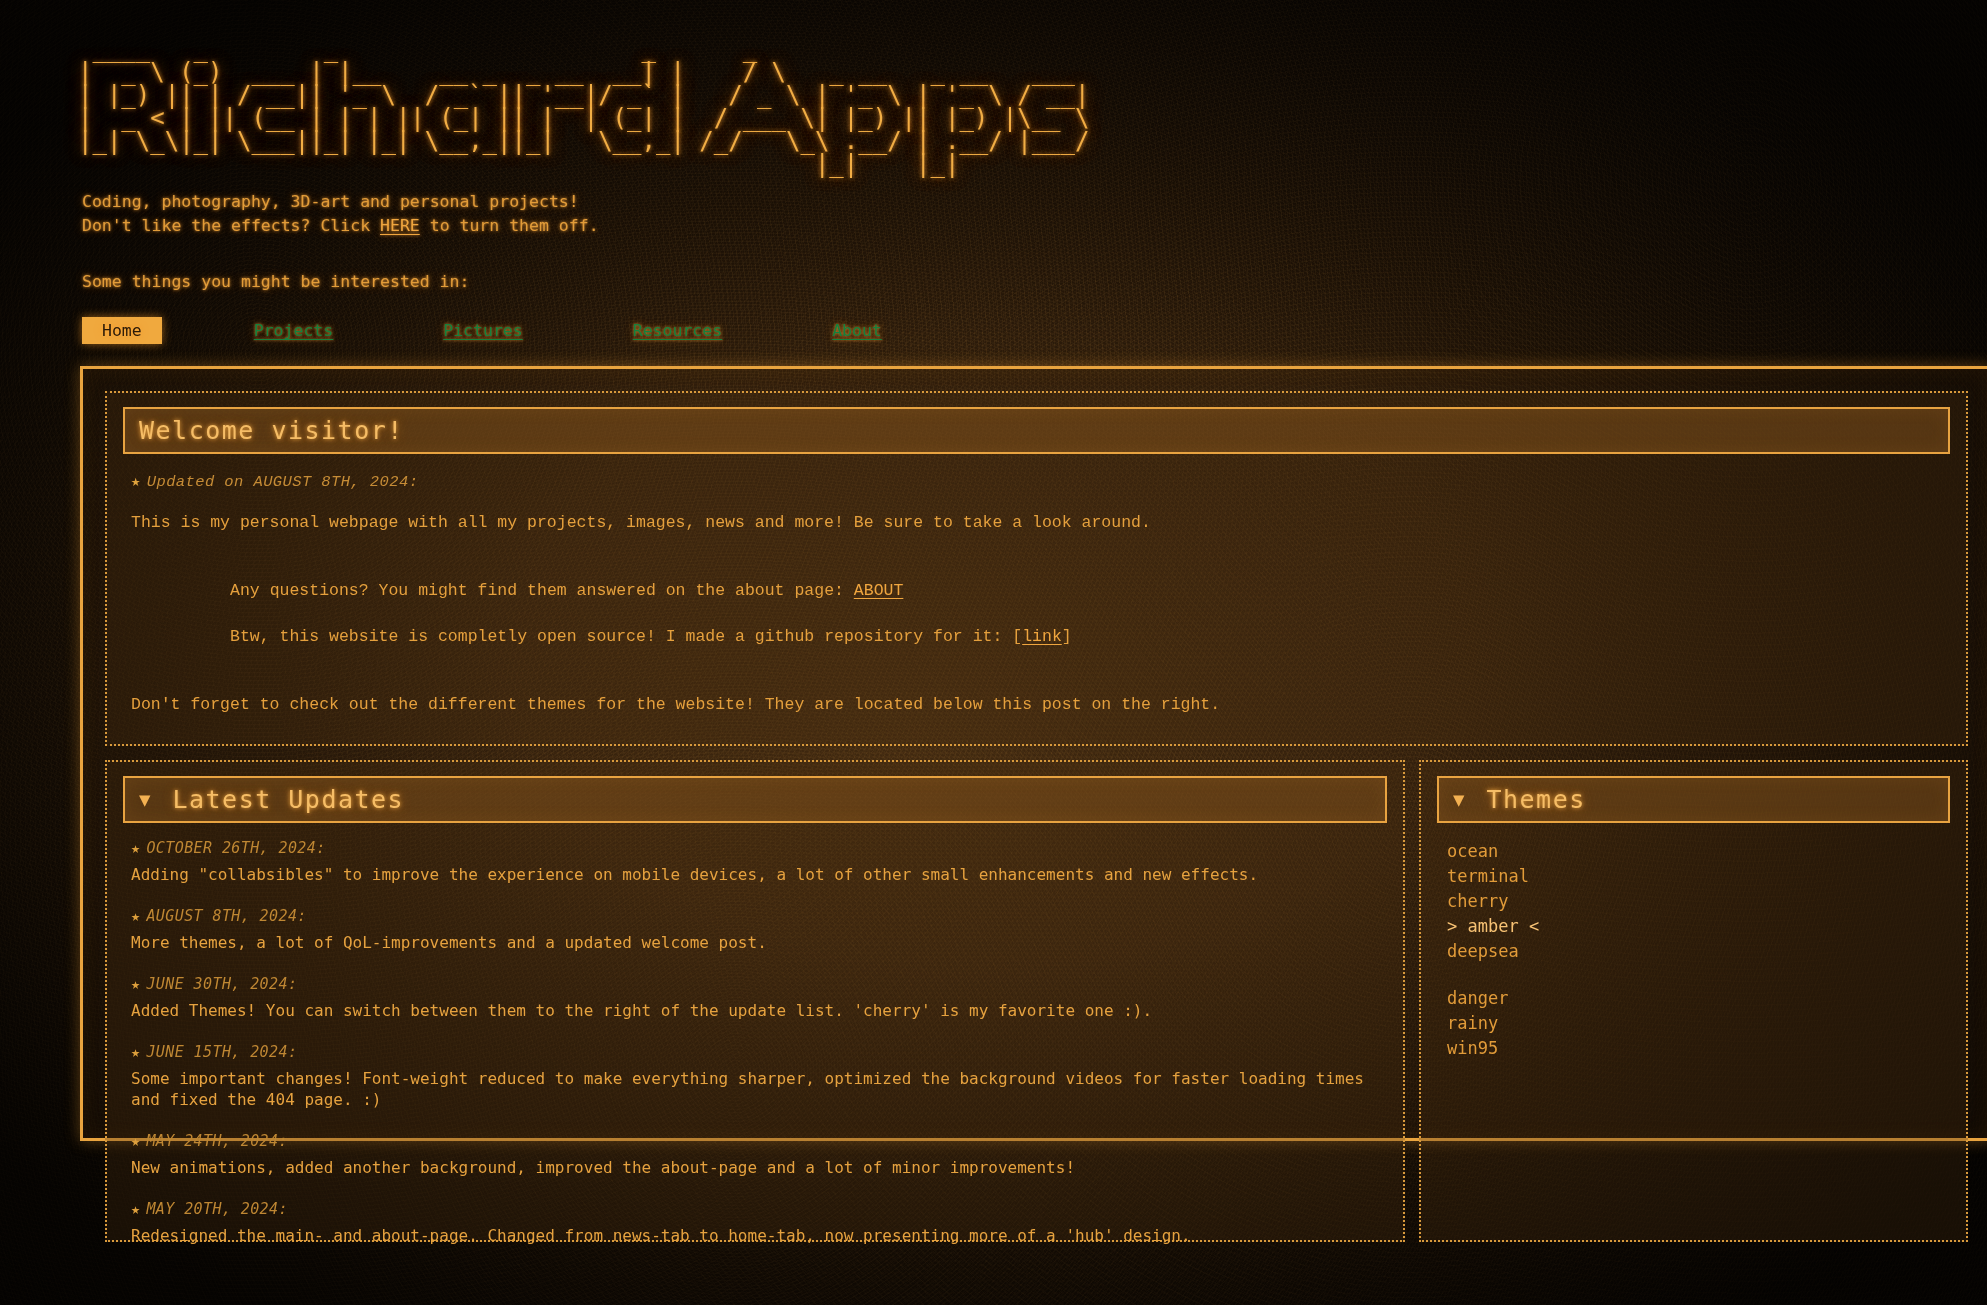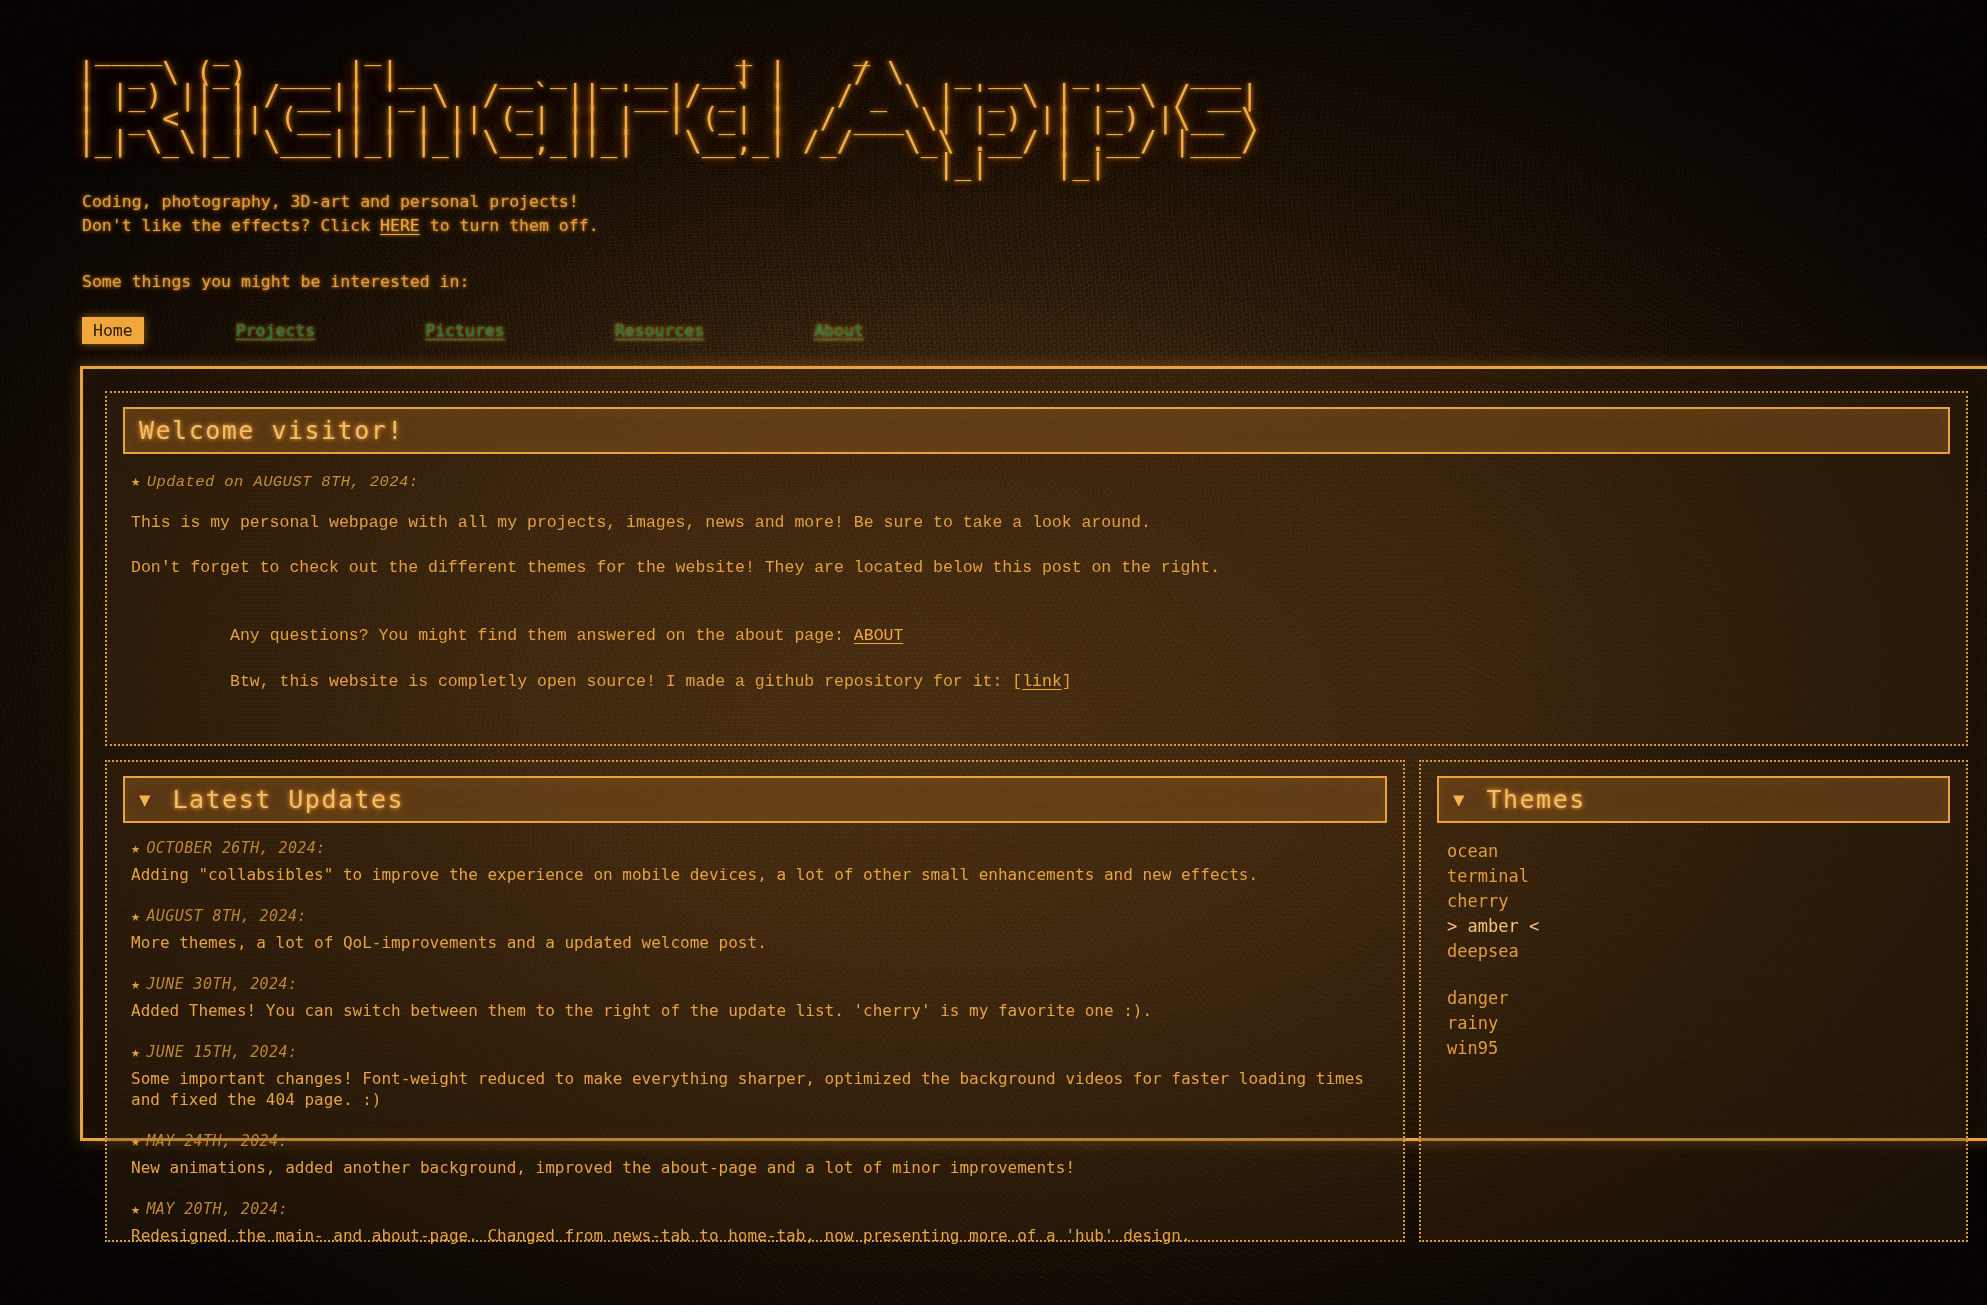--- a/index.html
+++ b/index.html
@@ -67,21 +67,21 @@
     height: 1305px;
     padding: 28px 40px 0 40px;
   }
 
   
   .glow { text-shadow: 0 0 3px rgba(255,170,60,.85), 0 0 9px rgba(255,140,30,.45); }
 
   
   #logo {
     font-family: "DejaVu Sans Mono", "Liberation Mono", monospace;
-    font-size: 28px;
+    font-size: 24px;
     line-height: 23px;
     letter-spacing: 0px;
     color: #f2ae45;
     white-space: pre;
     margin: 10px 0 0 38px;
     text-shadow: 0 0 4px rgba(255,165,50,.9), 0 0 14px rgba(255,130,20,.55), 0 0 26px rgba(255,110,0,.3);
   }
 
   
   #intro {
@@ -121,21 +121,21 @@
     text-underline-offset: 3px;
     cursor: pointer;
     white-space: nowrap;
   }
   .nav-item.active {
     background: #f0a93e;
     color: #2a1a08;
     text-decoration: none;
     box-shadow: 0 0 10px rgba(255,160,40,.55);
     margin-right: 86px;
-    padding: 4px 11px;
+    padding: 4px 20px;
   }
 
   
   #frame {
     position: relative;
     margin: 22px 0 0 40px;
     width: 1913px;
     height: 775px;
     border: 3px solid #e9a43f;
     box-shadow: 0 0 14px rgba(240,160,50,.35), inset 0 0 22px rgba(255,150,40,.06);
@@ -265,26 +265,26 @@
     <section class="panel">
       <div class="bar">
         <span class="bar-title">Welcome visitor!</span>
       </div>
 
       <div id="welcome-body">
         <div class="datestamp"><span class="star">★</span><span>Updated on AUGUST 8TH, 2024:</span></div>
 
         <div class="para">This is my personal webpage with all my projects, images, news and more! Be sure to take a look around.</div>
 
-        <div class="para">Don't forget to check out the different themes for the website! They are located below this post on the right.</div>
-
         <div class="para">
           <span>Any questions? You might find them answered on the about page: </span><span class="ulink">ABOUT</span><br>
           <span>Btw, this website is completly open source! I made a github repository for it: [</span><span class="ulink">link</span><span>]</span>
         </div>
+
+        <div class="para">Don't forget to check out the different themes for the website! They are located below this post on the right.</div>
       </div>
     </section>
 
     <div id="lower-row">
 
       <section class="panel" id="updates-panel">
         <div class="bar">
           <span class="caret">▼</span>
           <span class="bar-title">Latest Updates</span>
         </div>

